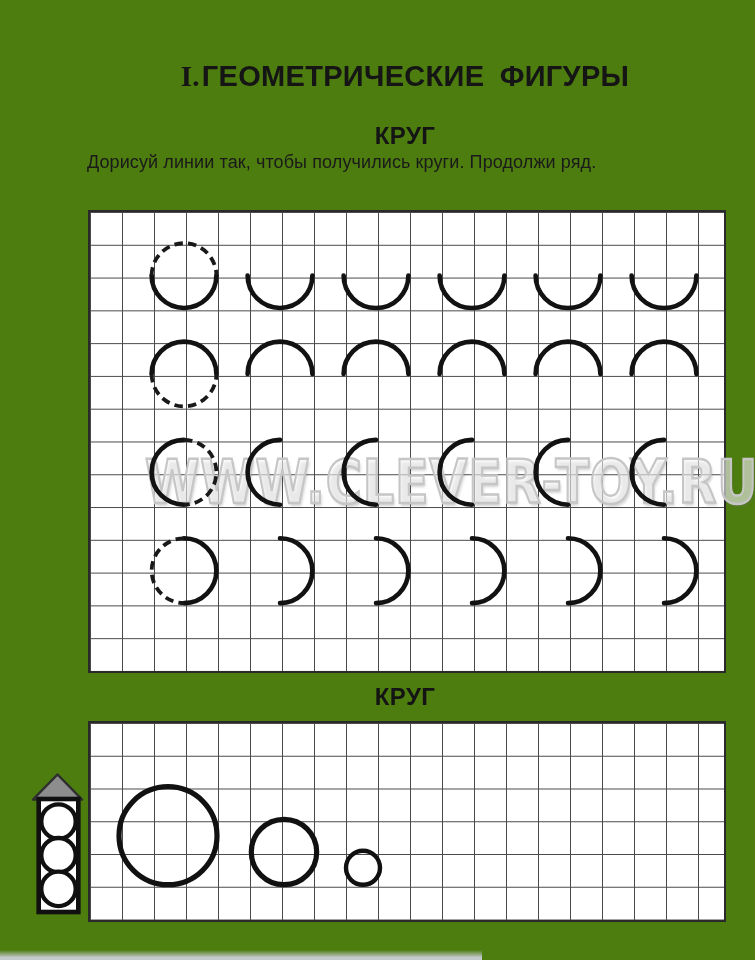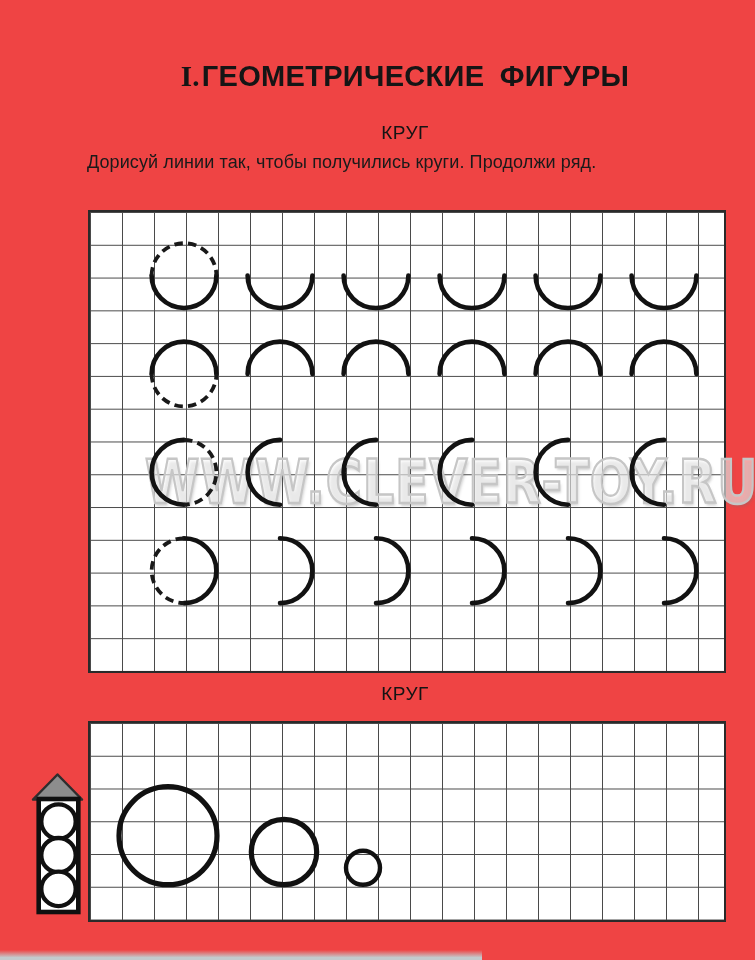--- a/index.html
+++ b/index.html
@@ -1,27 +1,27 @@
 <!DOCTYPE html>
 <html><head>
 <meta charset="utf-8">
 <style>
   html,body{margin:0;padding:0;background:#ffffff;}
   .page{
-    position:relative;width:755px;height:960px;background:#ef4444;overflow:hidden;
+    position:relative;width:755px;height:960px;background:#4d7c0f;overflow:hidden;
     font-family:"Liberation Sans", sans-serif;color:#161616;
   }
   .abs{position:absolute;}
   .title-row{
     left:88px;top:60px;width:634px;text-align:center;white-space:nowrap;
     font-size:29px;font-weight:bold;letter-spacing:0.3px;word-spacing:7px;color:#151515;
   }
   .roman{font-family:"Liberation Serif", serif;font-weight:bold;margin-right:2px;}
   .heading{
-    left:88px;width:634px;text-align:center;font-size:19px;font-weight:normal;
+    left:88px;width:634px;text-align:center;font-size:24px;font-weight:bold;
     letter-spacing:0.4px;color:#141414;white-space:nowrap;
   }
   .h1pos{top:122px;}
   .h2pos{top:683px;}
   .instruction{left:87px;top:152px;font-size:18px;color:#1a1a1a;white-space:nowrap;letter-spacing:0.1px;}
   .instruction b{font-weight:normal;}
   .grid{
     position:absolute;background-color:#ffffff;border:2px solid #2a2a2a;
     background-image:
       linear-gradient(to right, #4a4a4a 1px, transparent 1px),

